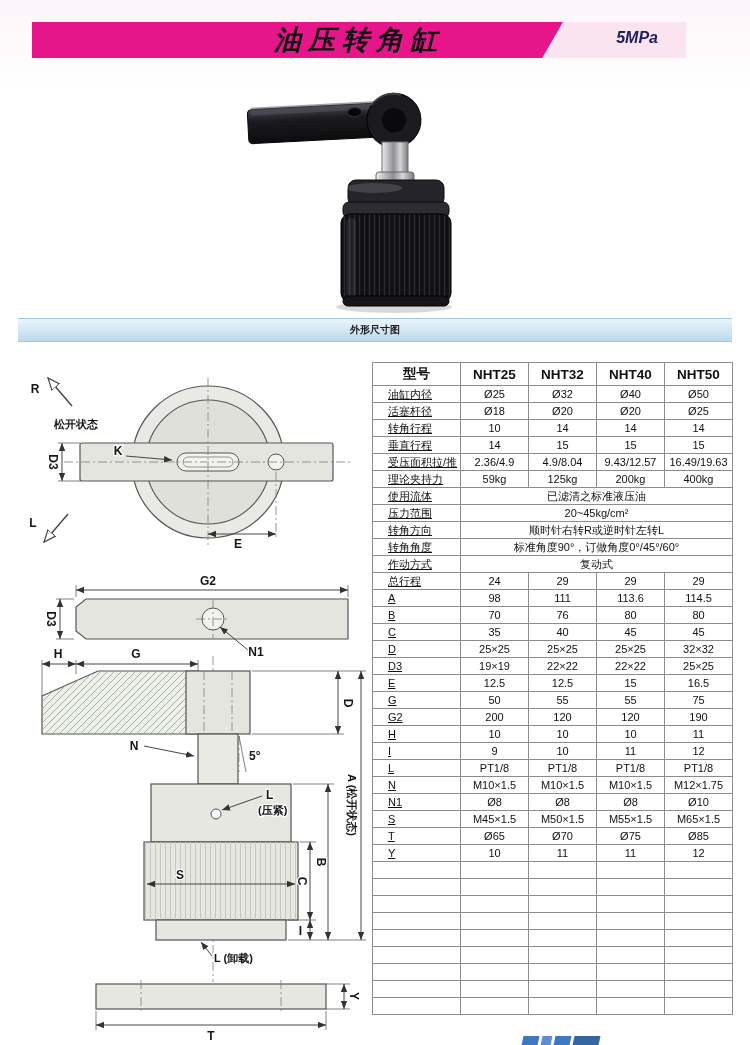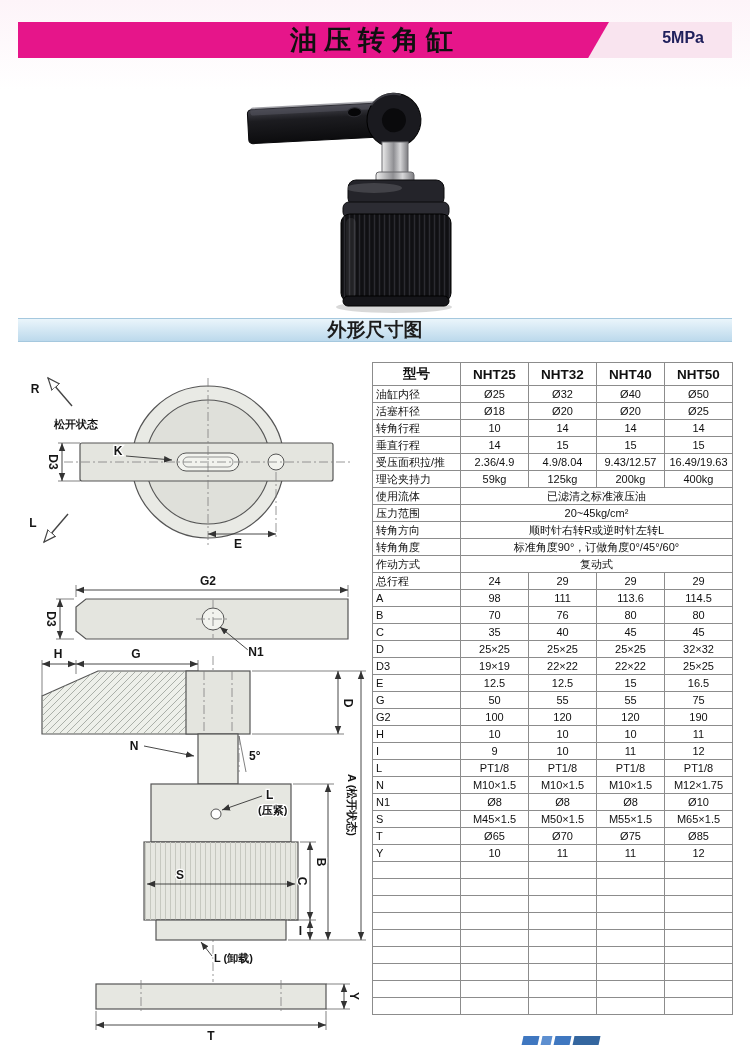--- a/index.html
+++ b/index.html
@@ -1,49 +1,49 @@
 <!DOCTYPE html>
 <html><head>
 <meta charset="utf-8">
 <style>
   html,body{margin:0;padding:0;}
   body{font-family:"Liberation Sans","DejaVu Sans",sans-serif;background:#fff;}
   .page{position:relative;width:750px;height:1045px;overflow:hidden;background:linear-gradient(#fdf4f9,#ffffff 90px);}
 
   
-  .header-bar{position:absolute;left:18px;top:22px;width:714px;height:36px;background:#e6158a;overflow:hidden;}
+  .header-bar{position:absolute;left:32px;top:22px;width:654px;height:36px;background:#e6158a;overflow:hidden;font-style:italic;}
   .header-slant{position:absolute;right:-16px;top:-3px;width:150px;height:44px;background:#f9e4ef;transform:skewX(-30deg);}
   .header-title{position:absolute;left:0;width:100%;top:0;height:36px;line-height:36px;text-align:center;
     font-size:27px;font-weight:bold;color:#101010;letter-spacing:7px;}
   .header-pressure{position:absolute;right:28px;top:7px;font-size:16px;font-weight:bold;color:#20205c;}
 
   
   .section-bar{position:absolute;left:18px;top:318px;width:714px;height:22px;line-height:22px;text-align:center;
-    font-weight:bold;font-size:19px;color:#1c1c1c;
+    font-weight:bold;font-size:10px;color:#1c1c1c;
     background:linear-gradient(180deg,#eaf5fb,#bcd9ec);border-top:1px solid #a5c8de;border-bottom:1px solid #a5c8de;}
 
   
   .photo{position:absolute;left:242px;top:78px;width:235px;height:235px;}
 
   
   .drawing{position:absolute;left:8px;top:344px;width:366px;height:700px;}
   .cl{stroke:#7d7d7d;stroke-width:0.8;stroke-dasharray:9 3 2 3;fill:none;}
   .dim{stroke:#333;stroke-width:0.9;fill:none;}
   .ext{stroke:#4a4a4a;stroke-width:0.7;fill:none;}
   .lab{font:bold 12px "Liberation Sans","DejaVu Sans",sans-serif;fill:#151515;paint-order:stroke;stroke:#ffffff;stroke-width:2.5px;}
   .labs{font:bold 11px "Liberation Sans","DejaVu Sans",sans-serif;fill:#151515;paint-order:stroke;stroke:#ffffff;stroke-width:2.5px;}
   .rot{text-anchor:middle;dominant-baseline:central;}
 
   
   .spec{position:absolute;left:372px;top:362px;}
   table.spec-table{border-collapse:collapse;table-layout:fixed;width:360px;color:#101010;}
   .spec-table th,.spec-table td{border:1px solid #8c8c8c;height:16px;padding:0;text-align:center;
     overflow:hidden;white-space:nowrap;font-size:11px;}
   .spec-table th{font-size:13.5px;font-weight:bold;height:22px;}
-  .spec-table td.lbl{text-align:left;padding-left:3px;font-size:11px;}
+  .spec-table td.lbl{text-align:left;padding-left:15px;font-size:11px;text-decoration:underline;}
 
   
   .logo-frag{position:absolute;left:522px;top:1036px;height:14px;display:flex;gap:3px;}
   .logo-frag span{display:inline-block;width:16px;height:14px;background:#3f77c0;transform:skewX(-12deg);}
   .logo-frag span:nth-child(2){width:10px;background:#5d8fd0;}
   .logo-frag span:nth-child(4){width:26px;background:#34669f;}
 </style>
 </head>
 <body>
 
@@ -366,21 +366,21 @@
           </tr>
           <tr>
             <td class="lbl">G</td>
             <td>50</td>
             <td>55</td>
             <td>55</td>
             <td>75</td>
           </tr>
           <tr>
             <td class="lbl">G2</td>
-            <td>100</td>
+            <td>200</td>
             <td>120</td>
             <td>120</td>
             <td>190</td>
           </tr>
           <tr>
             <td class="lbl">H</td>
             <td>10</td>
             <td>10</td>
             <td>10</td>
             <td>11</td>

